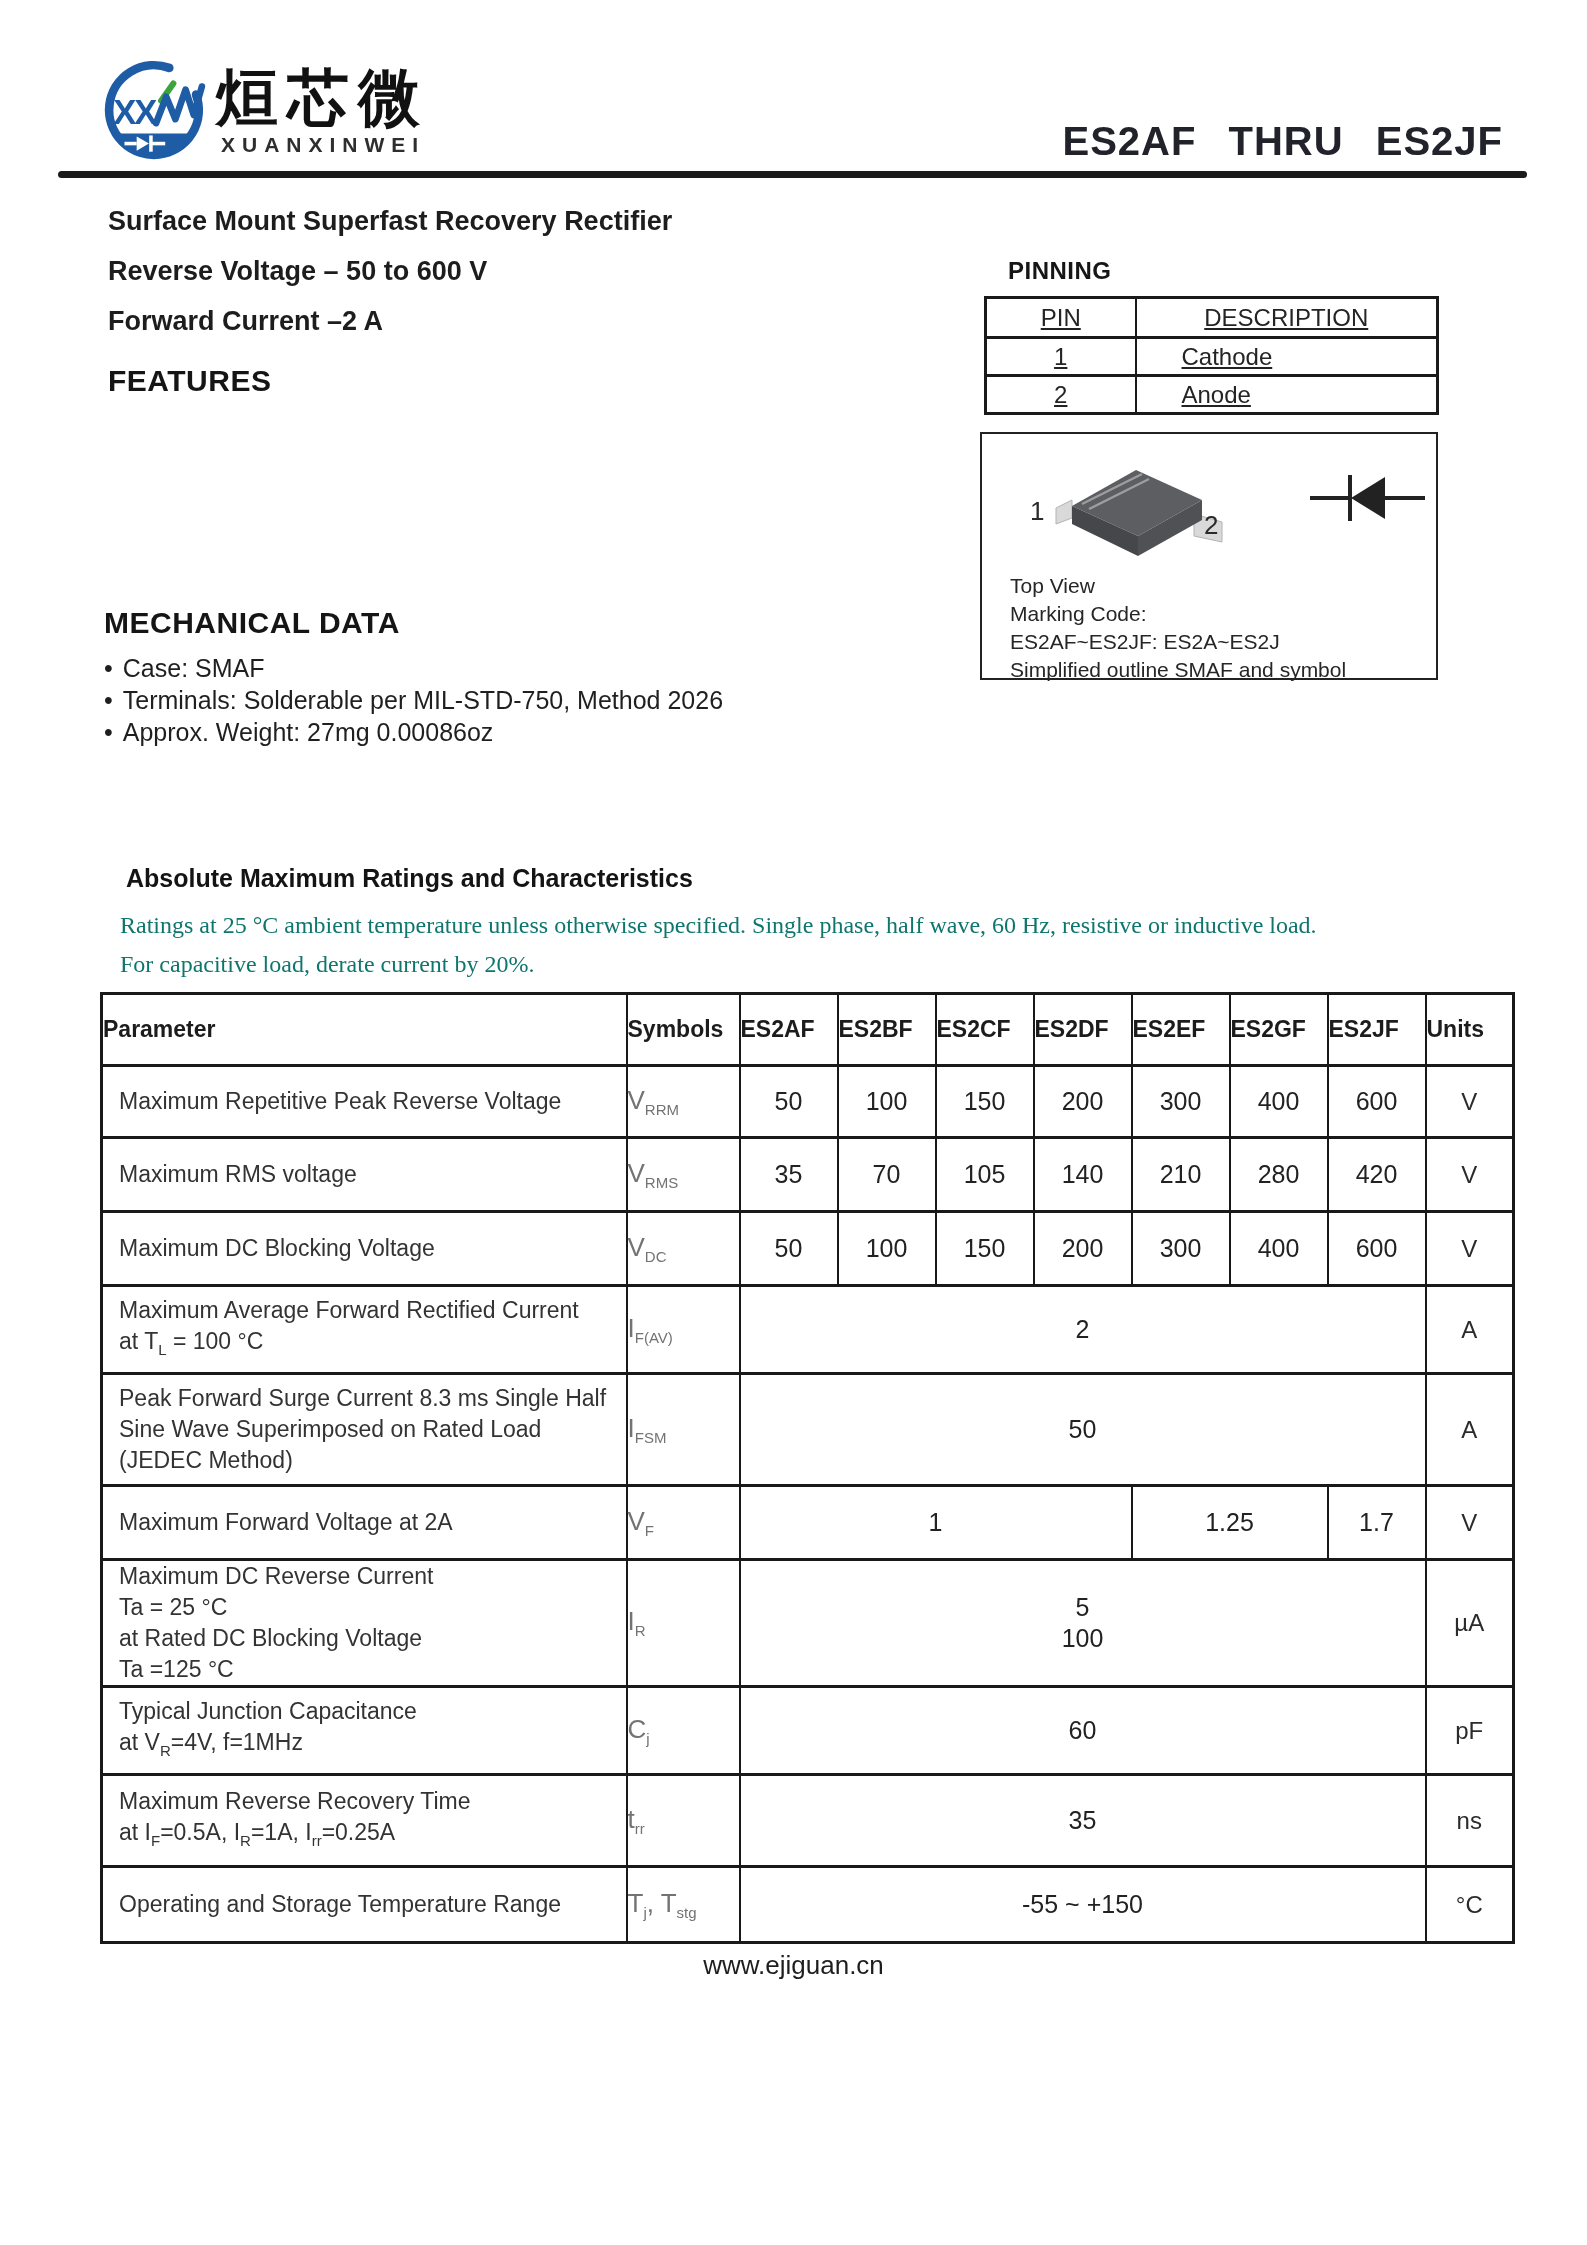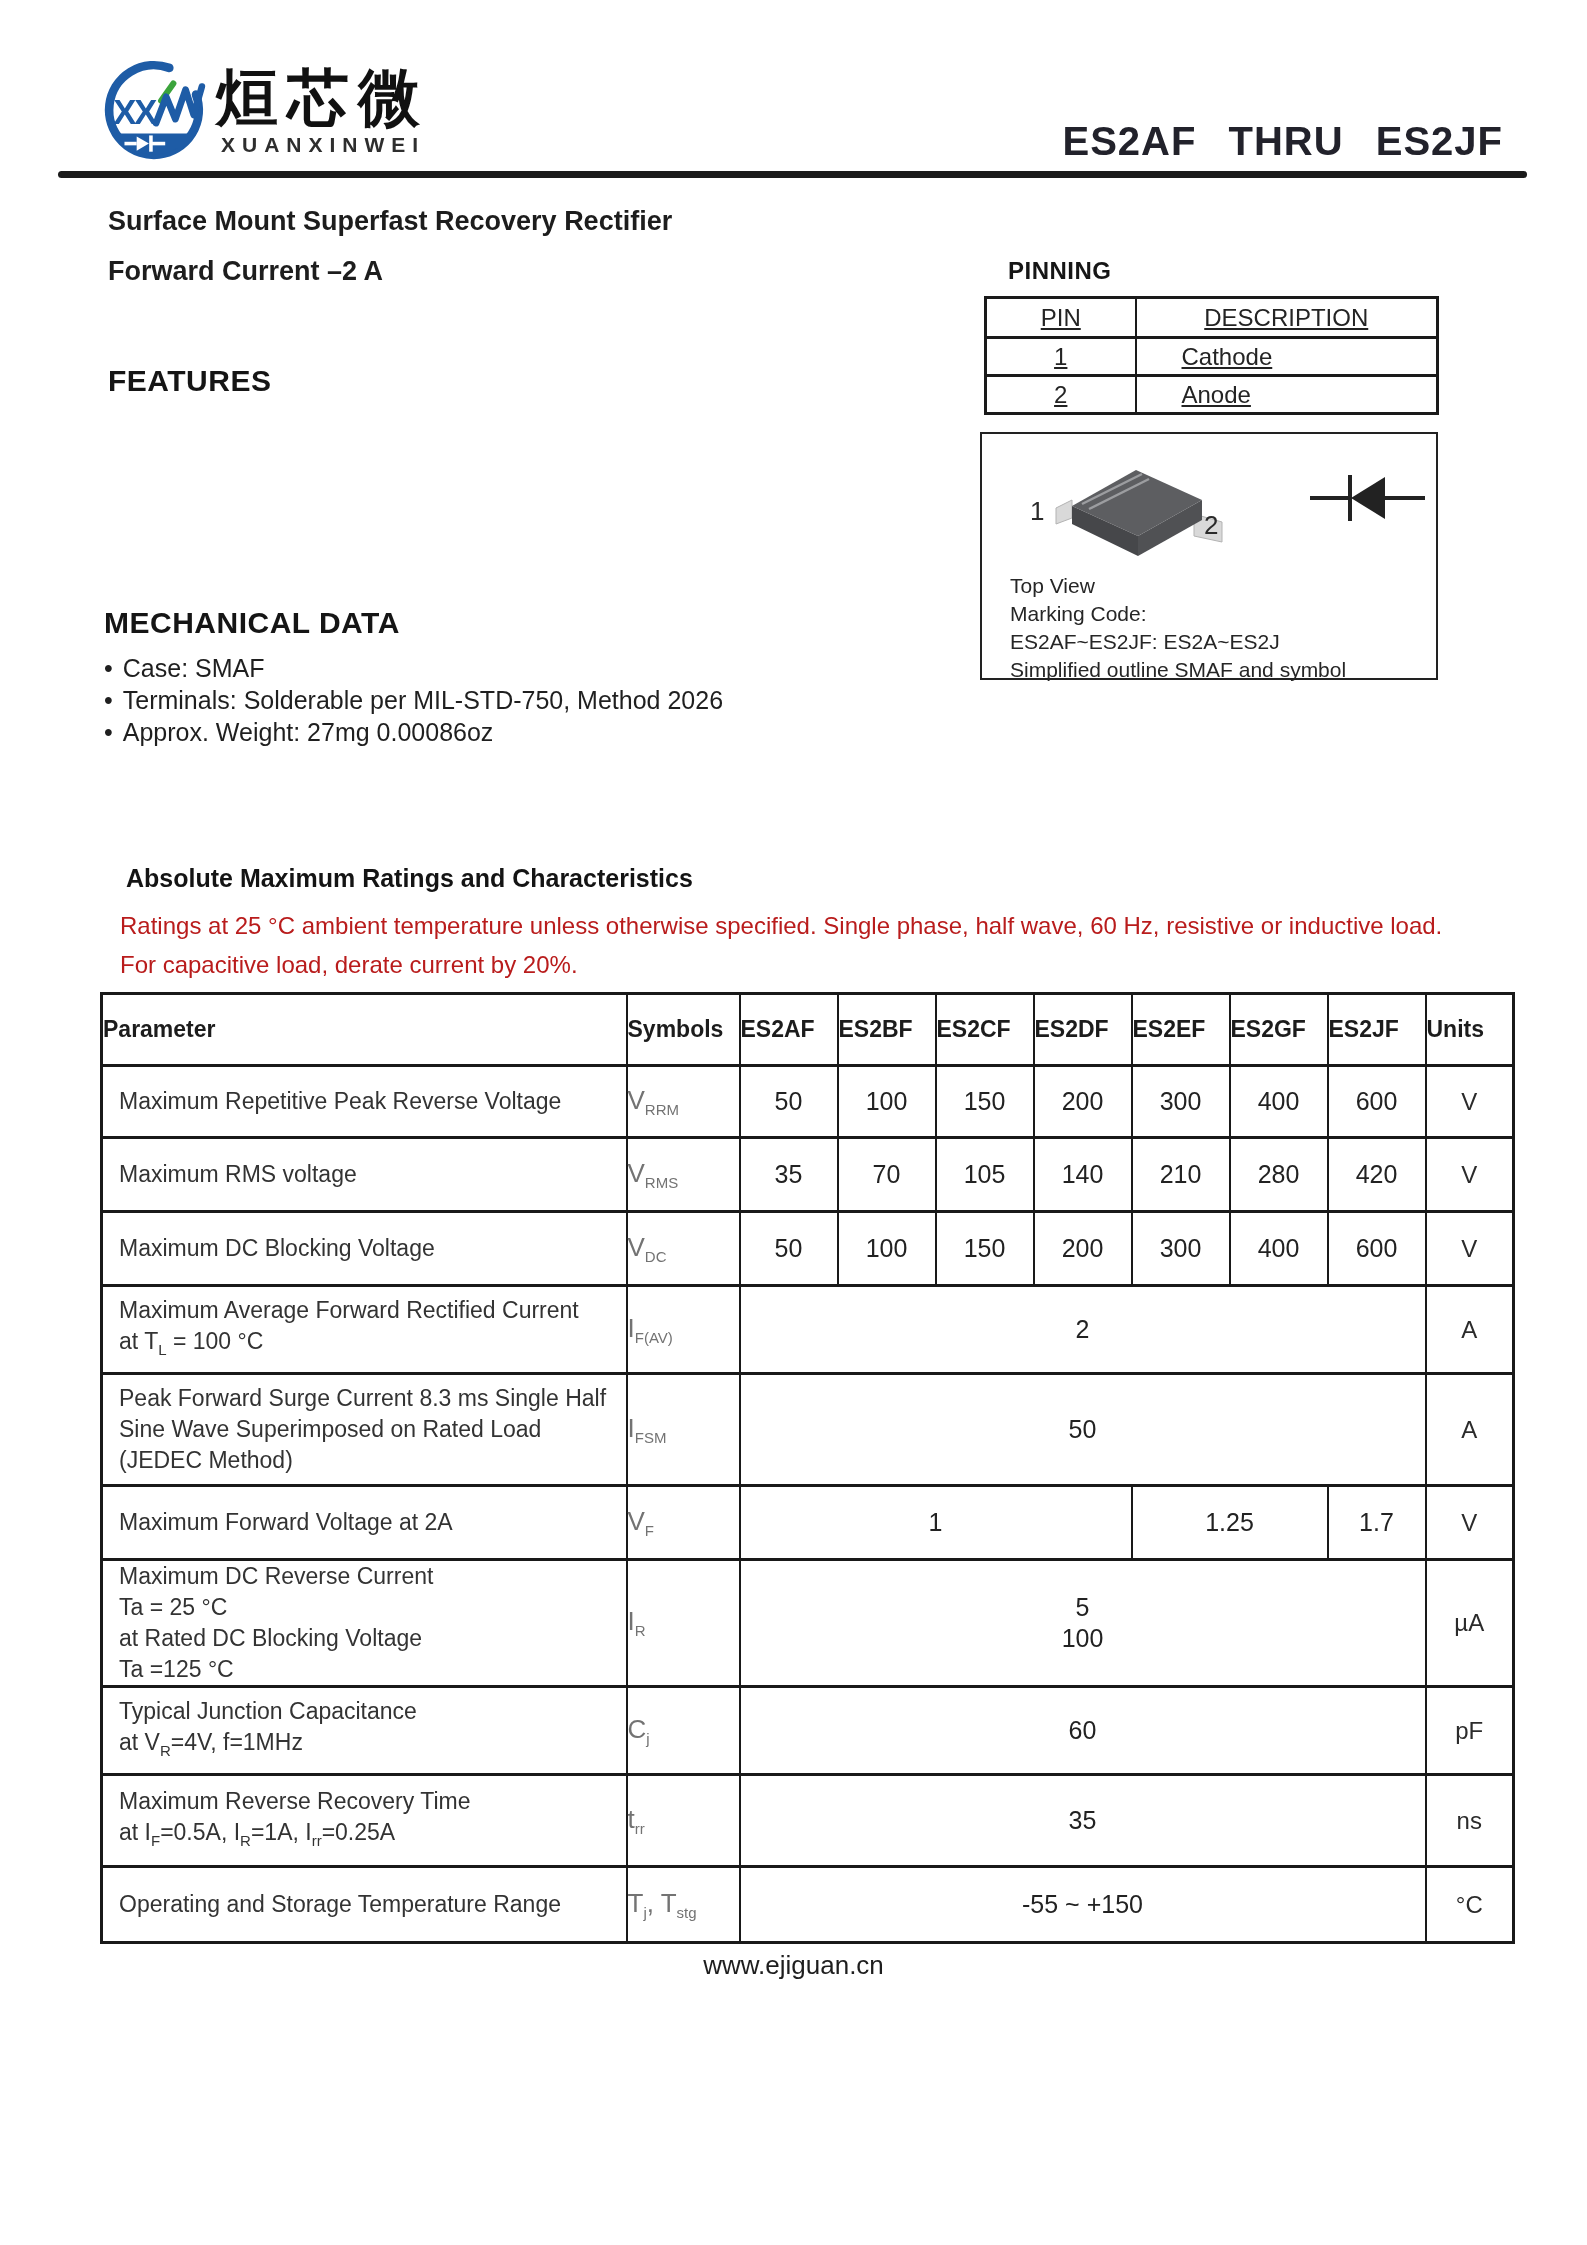--- a/index.html
+++ b/index.html
@@ -37,21 +37,21 @@
   
   .pkg-box { position:absolute; left:980px; top:432px; width:458px; height:248px; border:2px solid #222; }
   .pkg-svg { position:absolute; left:62px; top:22px; }
   .pin-lbl { position:absolute; font-size:26px; color:#2a2a2a; }
   .pin1 { left:48px; top:62px; } .pin2 { left:222px; top:76px; }
   .diode-svg { position:absolute; left:328px; top:36px; }
   .pkg-cap { position:absolute; left:28px; top:138px; font-size:21px; color:#262626; line-height:28px; }
 
   
   .ratings-h { position:absolute; left:126px; top:864px; font-size:25px; font-weight:700; color:#141414; }
-  .notes { position:absolute; left:120px; top:906px; font-size:24px; color:#b91c1c; line-height:39px; }
+  .notes { position:absolute; left:120px; top:906px; font-size:24px; color:#0f766e; line-height:39px;font-family:Liberation Serif, serif; }
 
   .ratings { position:absolute; left:100px; top:992px; width:1412px; border-collapse:collapse; border:3px solid #191919; table-layout:fixed; }
   .ratings th, .ratings td { border:2px solid #191919; border-top-width:3px; border-bottom-width:3px; }
   .ratings th { font-size:23px; font-weight:700; color:#1c1c1c; text-align:left; }
   .ratings td.param { font-size:23px; color:#333; text-align:left; padding-left:16px; line-height:31px; }
   .ratings td.sym { text-align:left; font-size:26px; color:#737373; }
   .ratings .sym sub, .ratings td.param sub { font-size:15px; }
   .ratings td.val { text-align:center; font-size:25px; color:#222; line-height:31px; }
   .ratings td.unit { text-align:center; font-size:24px; color:#2b2b2b; }
   .split { display:flex; justify-content:space-between; padding-right:92px;flex-direction:column; }
@@ -76,20 +76,21 @@
       <line x1="52" y1="86" x2="66" y2="86"></line>
     </g>
   </svg>
   <div class="logo-cn">烜芯微</div>
   <div class="logo-en">XUANXINWEI</div>
   <div class="doc-title">ES2AF THRU ES2JF</div>
   <div class="rule"></div>
 
   <div class="intro">
     <div>Surface Mount Superfast Recovery Rectifier</div>
+    <div>Reverse Voltage – 50 to 600 V</div>
     <div>Forward Current –2 A</div>
   </div>
 
   <div class="features">
     <h3>FEATURES</h3>
   </div>
 
   <div class="mech">
     <h3>MECHANICAL DATA</h3>
     <ul class="blist">

